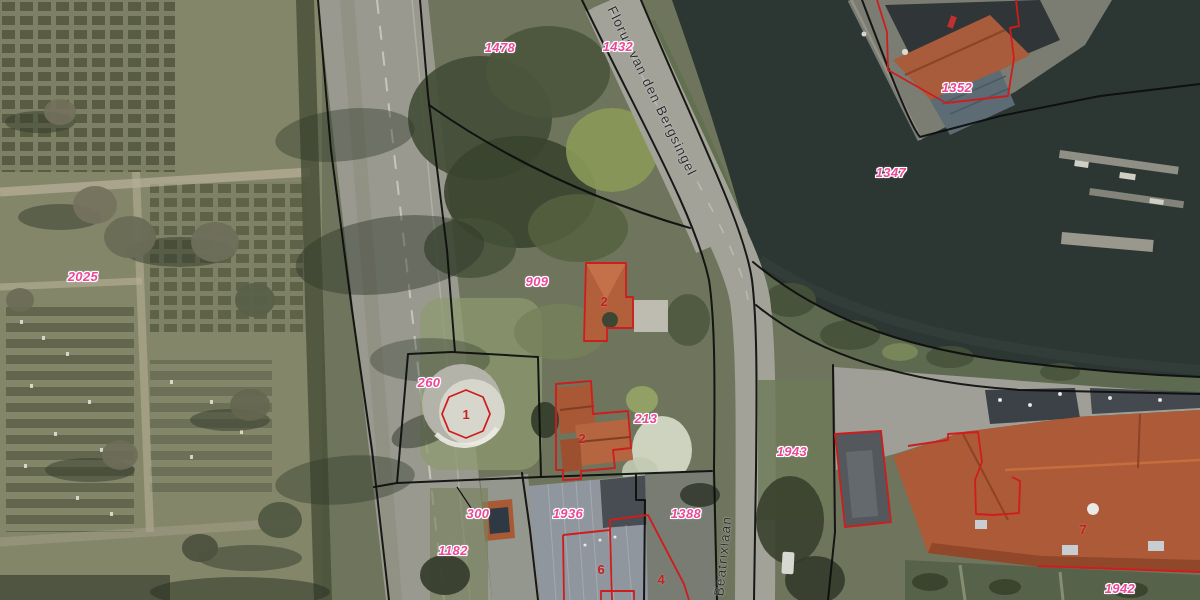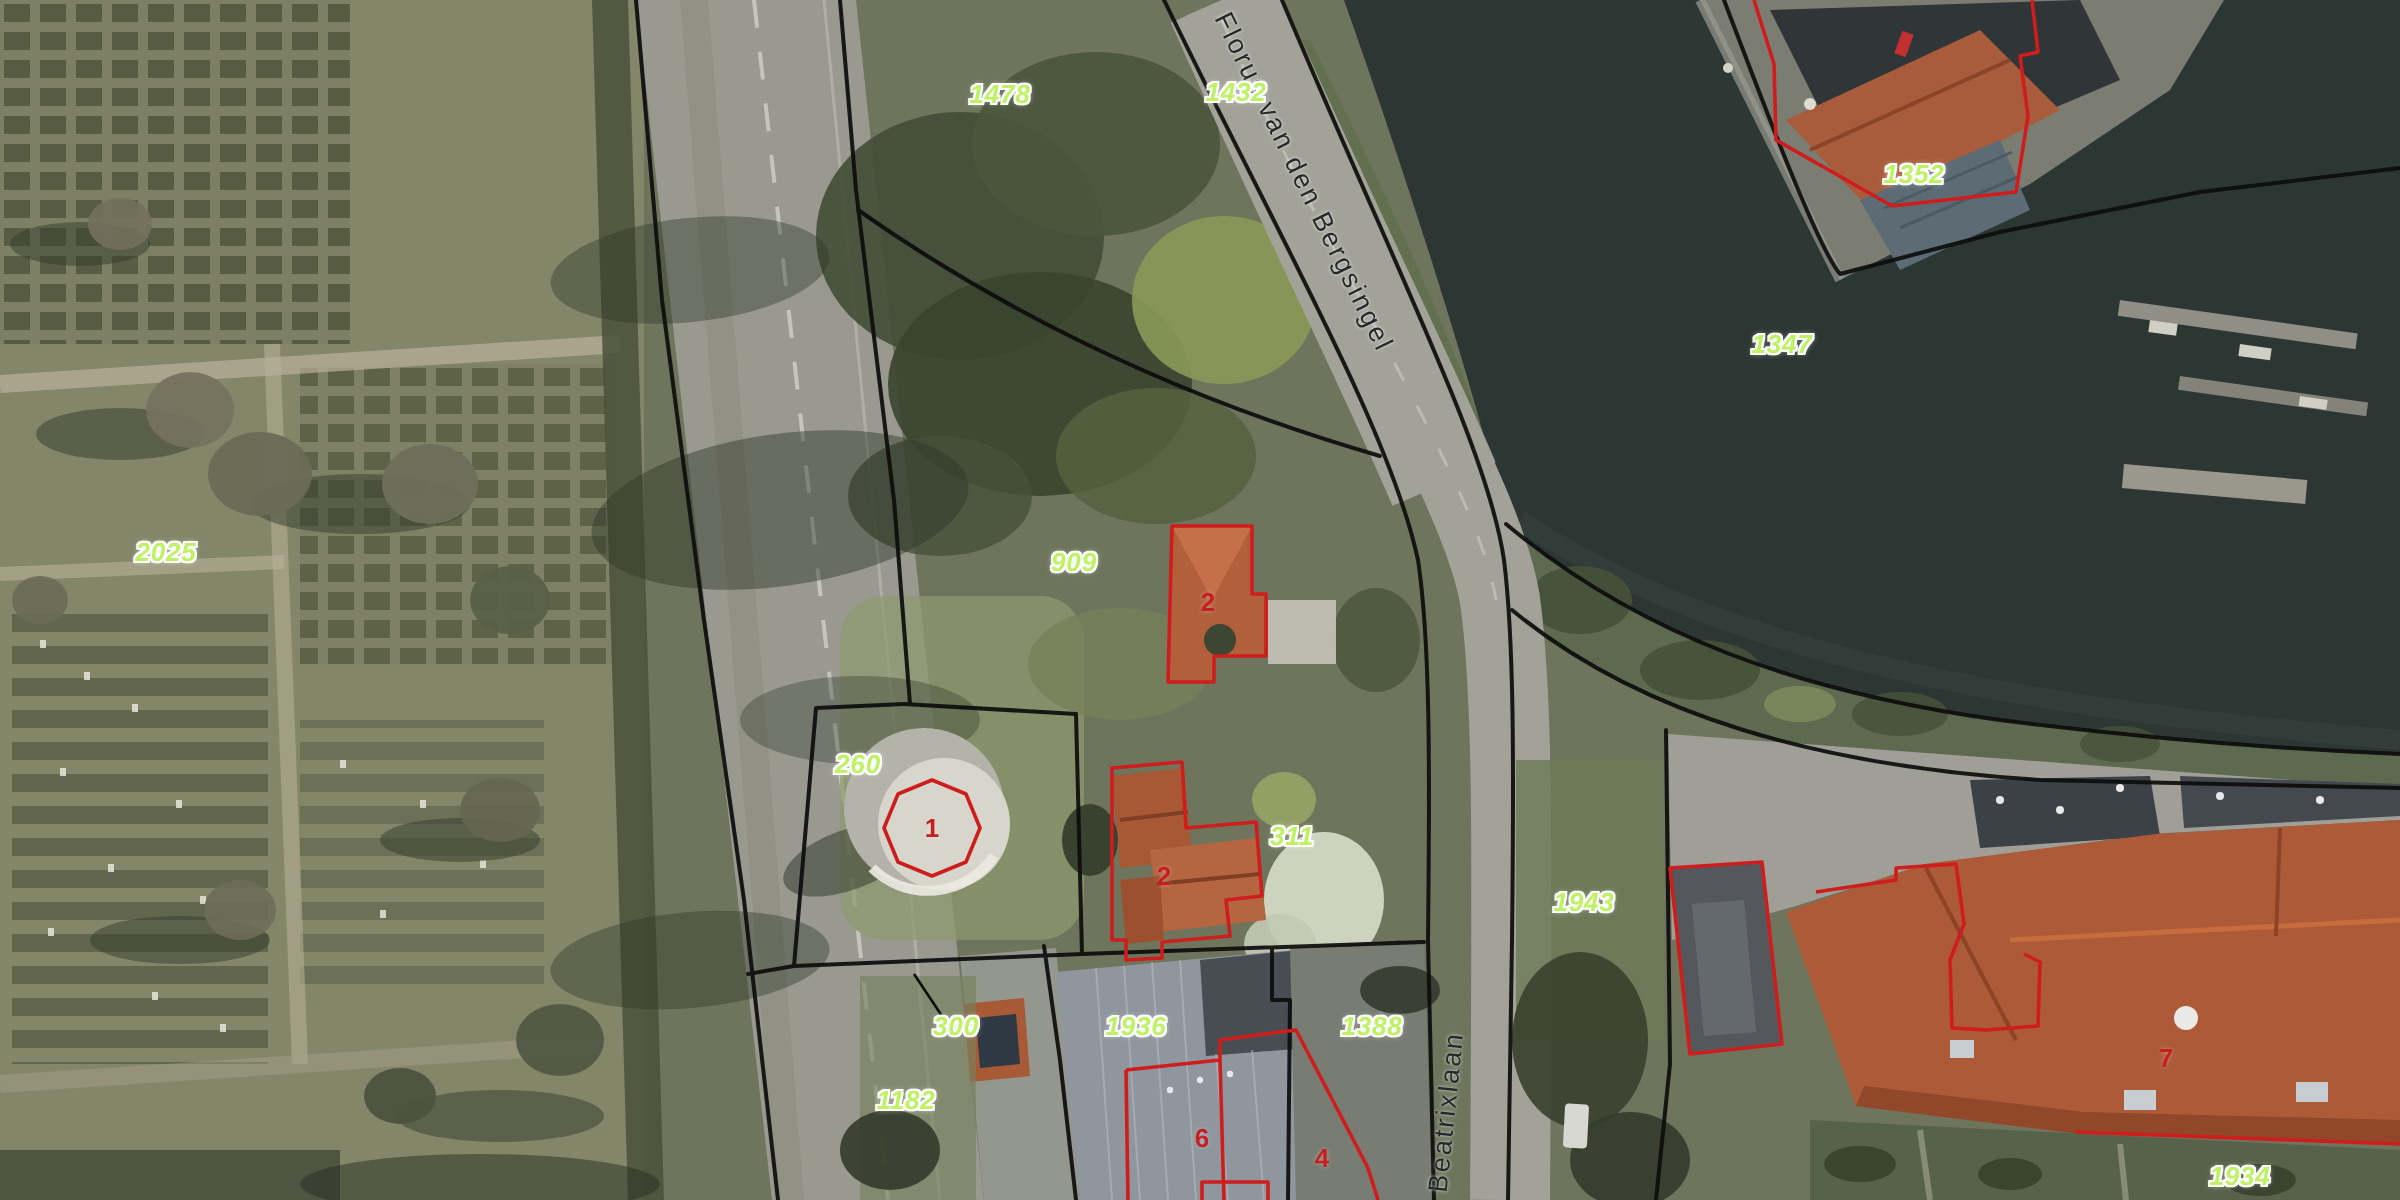--- a/index.html
+++ b/index.html
@@ -2,21 +2,21 @@
 <html><head>
 <meta charset="utf-8">
 <style>
   html,body{margin:0;padding:0;background:#222;}
   .viewport{position:relative;width:1200px;height:600px;overflow:hidden;
             font-family:"Liberation Sans",sans-serif;}
   .viewport svg{position:absolute;left:0;top:0;}
   .labels{position:absolute;left:0;top:0;width:1200px;height:600px;pointer-events:none;}
   .plabel{
     position:absolute;transform:translate(-50%,-50%);
-    font:italic 700 13px "Liberation Sans",sans-serif;color:#bef264;
+    font:italic 700 13px "Liberation Sans",sans-serif;color:#ec4899;
     letter-spacing:.4px;white-space:nowrap;
     text-shadow:-1px -1px 0 #fff,1px -1px 0 #fff,-1px 1px 0 #fff,1px 1px 0 #fff,
                  0 -1px 0 #fff,0 1px 0 #fff,-1px 0 0 #fff,1px 0 0 #fff,0 0 3px #fff;
   }
   .rnum{
     position:absolute;transform:translate(-50%,-50%);
     font:700 13px "Liberation Sans",sans-serif;color:#c5201f;white-space:nowrap;
     text-shadow:0 0 2px rgba(255,255,255,.35);
   }
   .street{
@@ -308,27 +308,27 @@
   <div class="labels">
 
     <div class="street florus">Florus van den Bergsingel</div>
     <div class="street beatrix">Beatrixlaan</div>
 
     <div class="plabel" style="left:500px;top:47px">1478</div>
     <div class="plabel" style="left:618px;top:46px">1432</div>
     <div class="plabel" style="left:83px;top:276px">2025</div>
     <div class="plabel" style="left:537px;top:281px">909</div>
     <div class="plabel" style="left:429px;top:382px">260</div>
-    <div class="plabel" style="left:646px;top:418px">311</div>
+    <div class="plabel" style="left:646px;top:418px">213</div>
     <div class="plabel" style="left:792px;top:451px">1943</div>
     <div class="plabel" style="left:478px;top:513px">300</div>
     <div class="plabel" style="left:568px;top:513px">1936</div>
     <div class="plabel" style="left:686px;top:513px">1388</div>
     <div class="plabel" style="left:453px;top:550px">1182</div>
-    <div class="plabel" style="left:1120px;top:588px">1934</div>
+    <div class="plabel" style="left:1120px;top:588px">1942</div>
     <div class="plabel" style="left:957px;top:87px">1352</div>
     <div class="plabel" style="left:891px;top:172px">1347</div>
 
     <div class="rnum" style="left:466px;top:414px">1</div>
     <div class="rnum" style="left:604px;top:301px">2</div>
     <div class="rnum" style="left:582px;top:438px">2</div>
     <div class="rnum" style="left:601px;top:569px">6</div>
     <div class="rnum" style="left:661px;top:579px">4</div>
     <div class="rnum" style="left:1083px;top:529px">7</div>
   </div>

